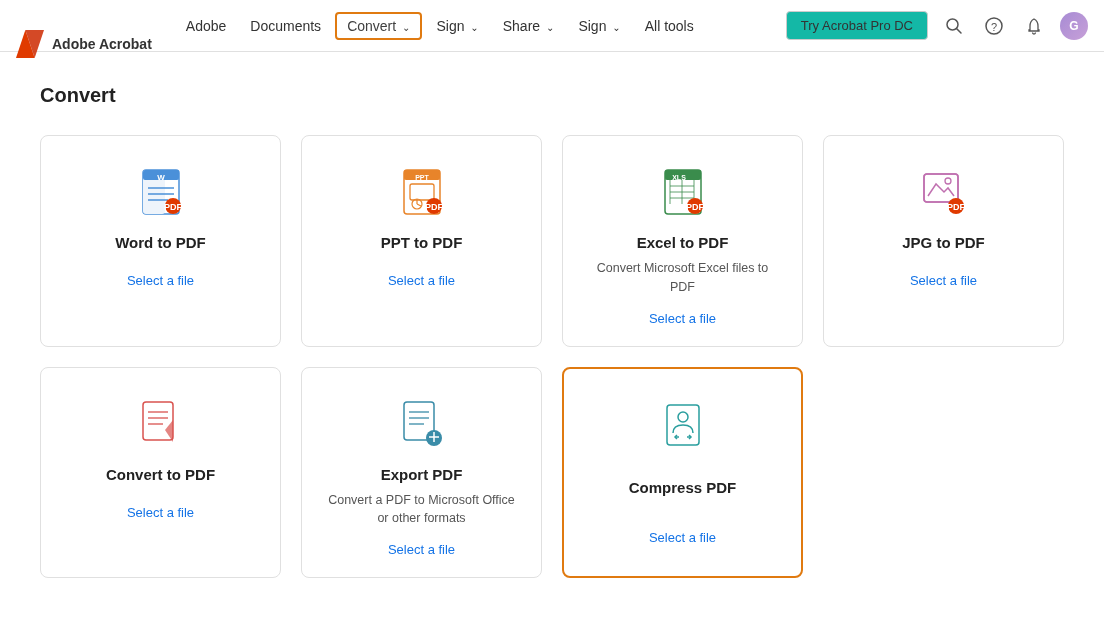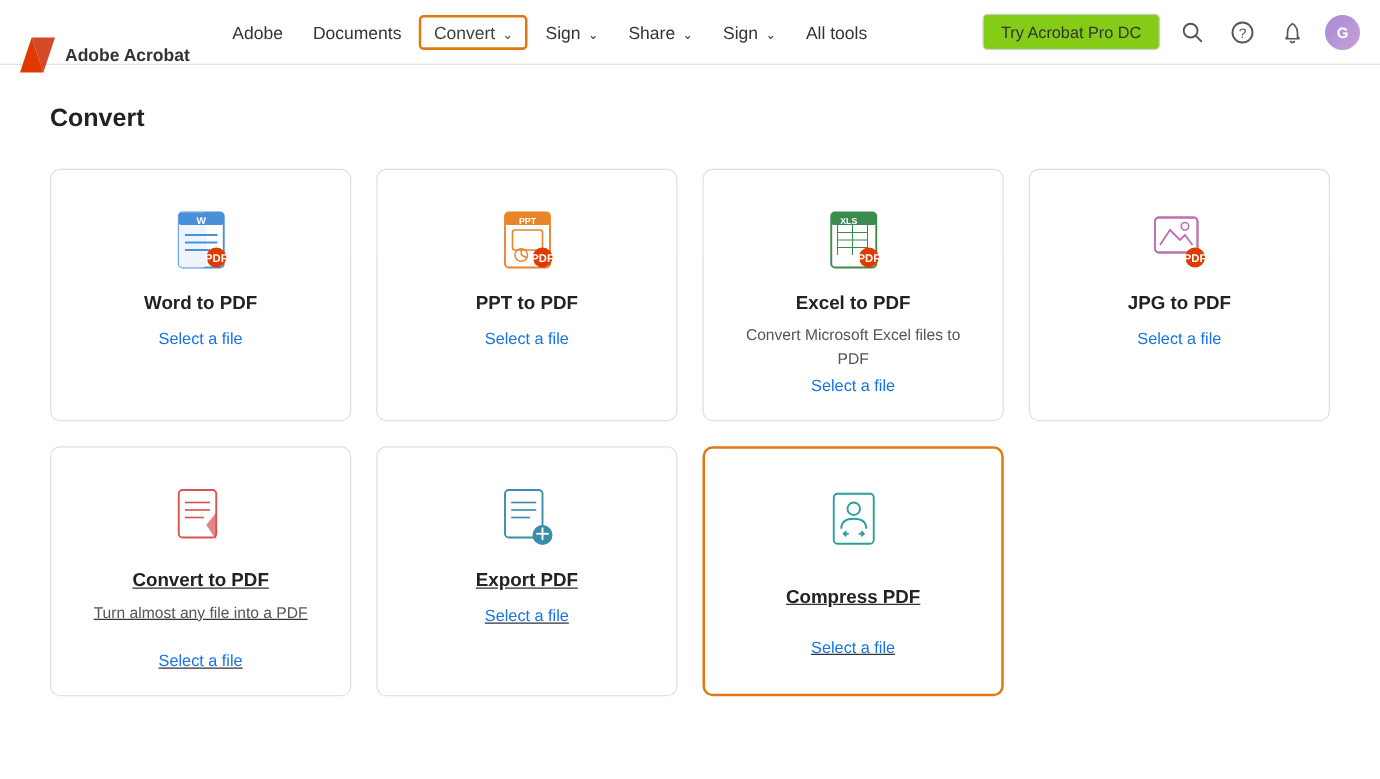--- a/index.html
+++ b/index.html
@@ -67,21 +67,21 @@
     .nav-chevron {
       font-size: 10px;
       margin-left: 2px;
     }
     .header-right {
       display: flex;
       align-items: center;
       gap: 12px;
     }
     .try-btn {
-      background: #84cc16;
+      background: #14b8a6;
       border: 1px solid #ccc;
       border-radius: 4px;
       padding: 6px 14px;
       font-size: 13px;
       cursor: pointer;
       white-space: nowrap;
       color: #333;
     }
     .icon-btn {
       width: 28px;
@@ -160,30 +160,29 @@
     .card-desc {
       font-size: 12.5px;
       color: #555;
       text-align: center;
       line-height: 1.5;
       flex: 1;
     }
     .card-link {
       font-size: 13px;
       color: #1473E6;
-      margin-top: 4px;
+      margin-top: 14px;
       cursor: pointer;
       text-decoration: none;
     }
 
     .row2 {
       display: grid;
       grid-template-columns: repeat(4, 1fr);
       gap: 20px;
-      text-decoration: underline;
     }
     .row2 .card:nth-child(3) {
       border: 2px solid #E07A10;
       gap: 12px;
     }
 
     
     svg { overflow: visible; }
   </style>
 </head>
@@ -332,37 +331,37 @@
       <div class="card-icon">
         <svg width="52" height="52" viewBox="0 0 52 52" xmlns="http://www.w3.org/2000/svg">
           <rect x="8" y="4" width="30" height="38" rx="3" fill="white" stroke="#D9534F" stroke-width="1.5"></rect>
           <line x1="13" y1="14" x2="33" y2="14" stroke="#D9534F" stroke-width="1.3"></line>
           <line x1="13" y1="20" x2="33" y2="20" stroke="#D9534F" stroke-width="1.3"></line>
           <line x1="13" y1="26" x2="28" y2="26" stroke="#D9534F" stroke-width="1.3"></line>
           <path d="M30 32 L38 22 L38 44 Z" fill="#D9534F" opacity="0.7"></path>
         </svg>
       </div>
       <div class="card-title">Convert to PDF</div>
-      <div class="card-desc">Turn almost any file into a PDF</div>
       <a class="card-link">Select a file</a>
     </div>
 
     <div class="card">
       <div class="card-icon">
         <svg width="52" height="52" viewBox="0 0 52 52" xmlns="http://www.w3.org/2000/svg">
           <rect x="8" y="4" width="30" height="38" rx="3" fill="white" stroke="#3A8CA8" stroke-width="1.5"></rect>
           <line x1="13" y1="14" x2="33" y2="14" stroke="#3A8CA8" stroke-width="1.3"></line>
           <line x1="13" y1="20" x2="33" y2="20" stroke="#3A8CA8" stroke-width="1.3"></line>
           <line x1="13" y1="26" x2="28" y2="26" stroke="#3A8CA8" stroke-width="1.3"></line>
           <circle cx="38" cy="40" r="8" fill="#3A8CA8"></circle>
           <line x1="38" y1="34" x2="38" y2="44" stroke="white" stroke-width="1.5"></line>
           <line x1="33" y1="39" x2="43" y2="39" stroke="white" stroke-width="1.5"></line>
         </svg>
       </div>
       <div class="card-title">Export PDF</div>
+      <div class="card-desc">Convert a PDF to Microsoft Office or other formats</div>
       <a class="card-link">Select a file</a>
     </div>
 
     <div class="card highlighted">
       <div class="card-icon">
         <svg width="52" height="52" viewBox="0 0 52 52" xmlns="http://www.w3.org/2000/svg">
 
           <rect x="10" y="6" width="32" height="40" rx="3" fill="white" stroke="#2A9E9E" stroke-width="1.5"></rect>
 
           <circle cx="26" cy="18" r="5" fill="none" stroke="#2A9E9E" stroke-width="1.5"></circle>

